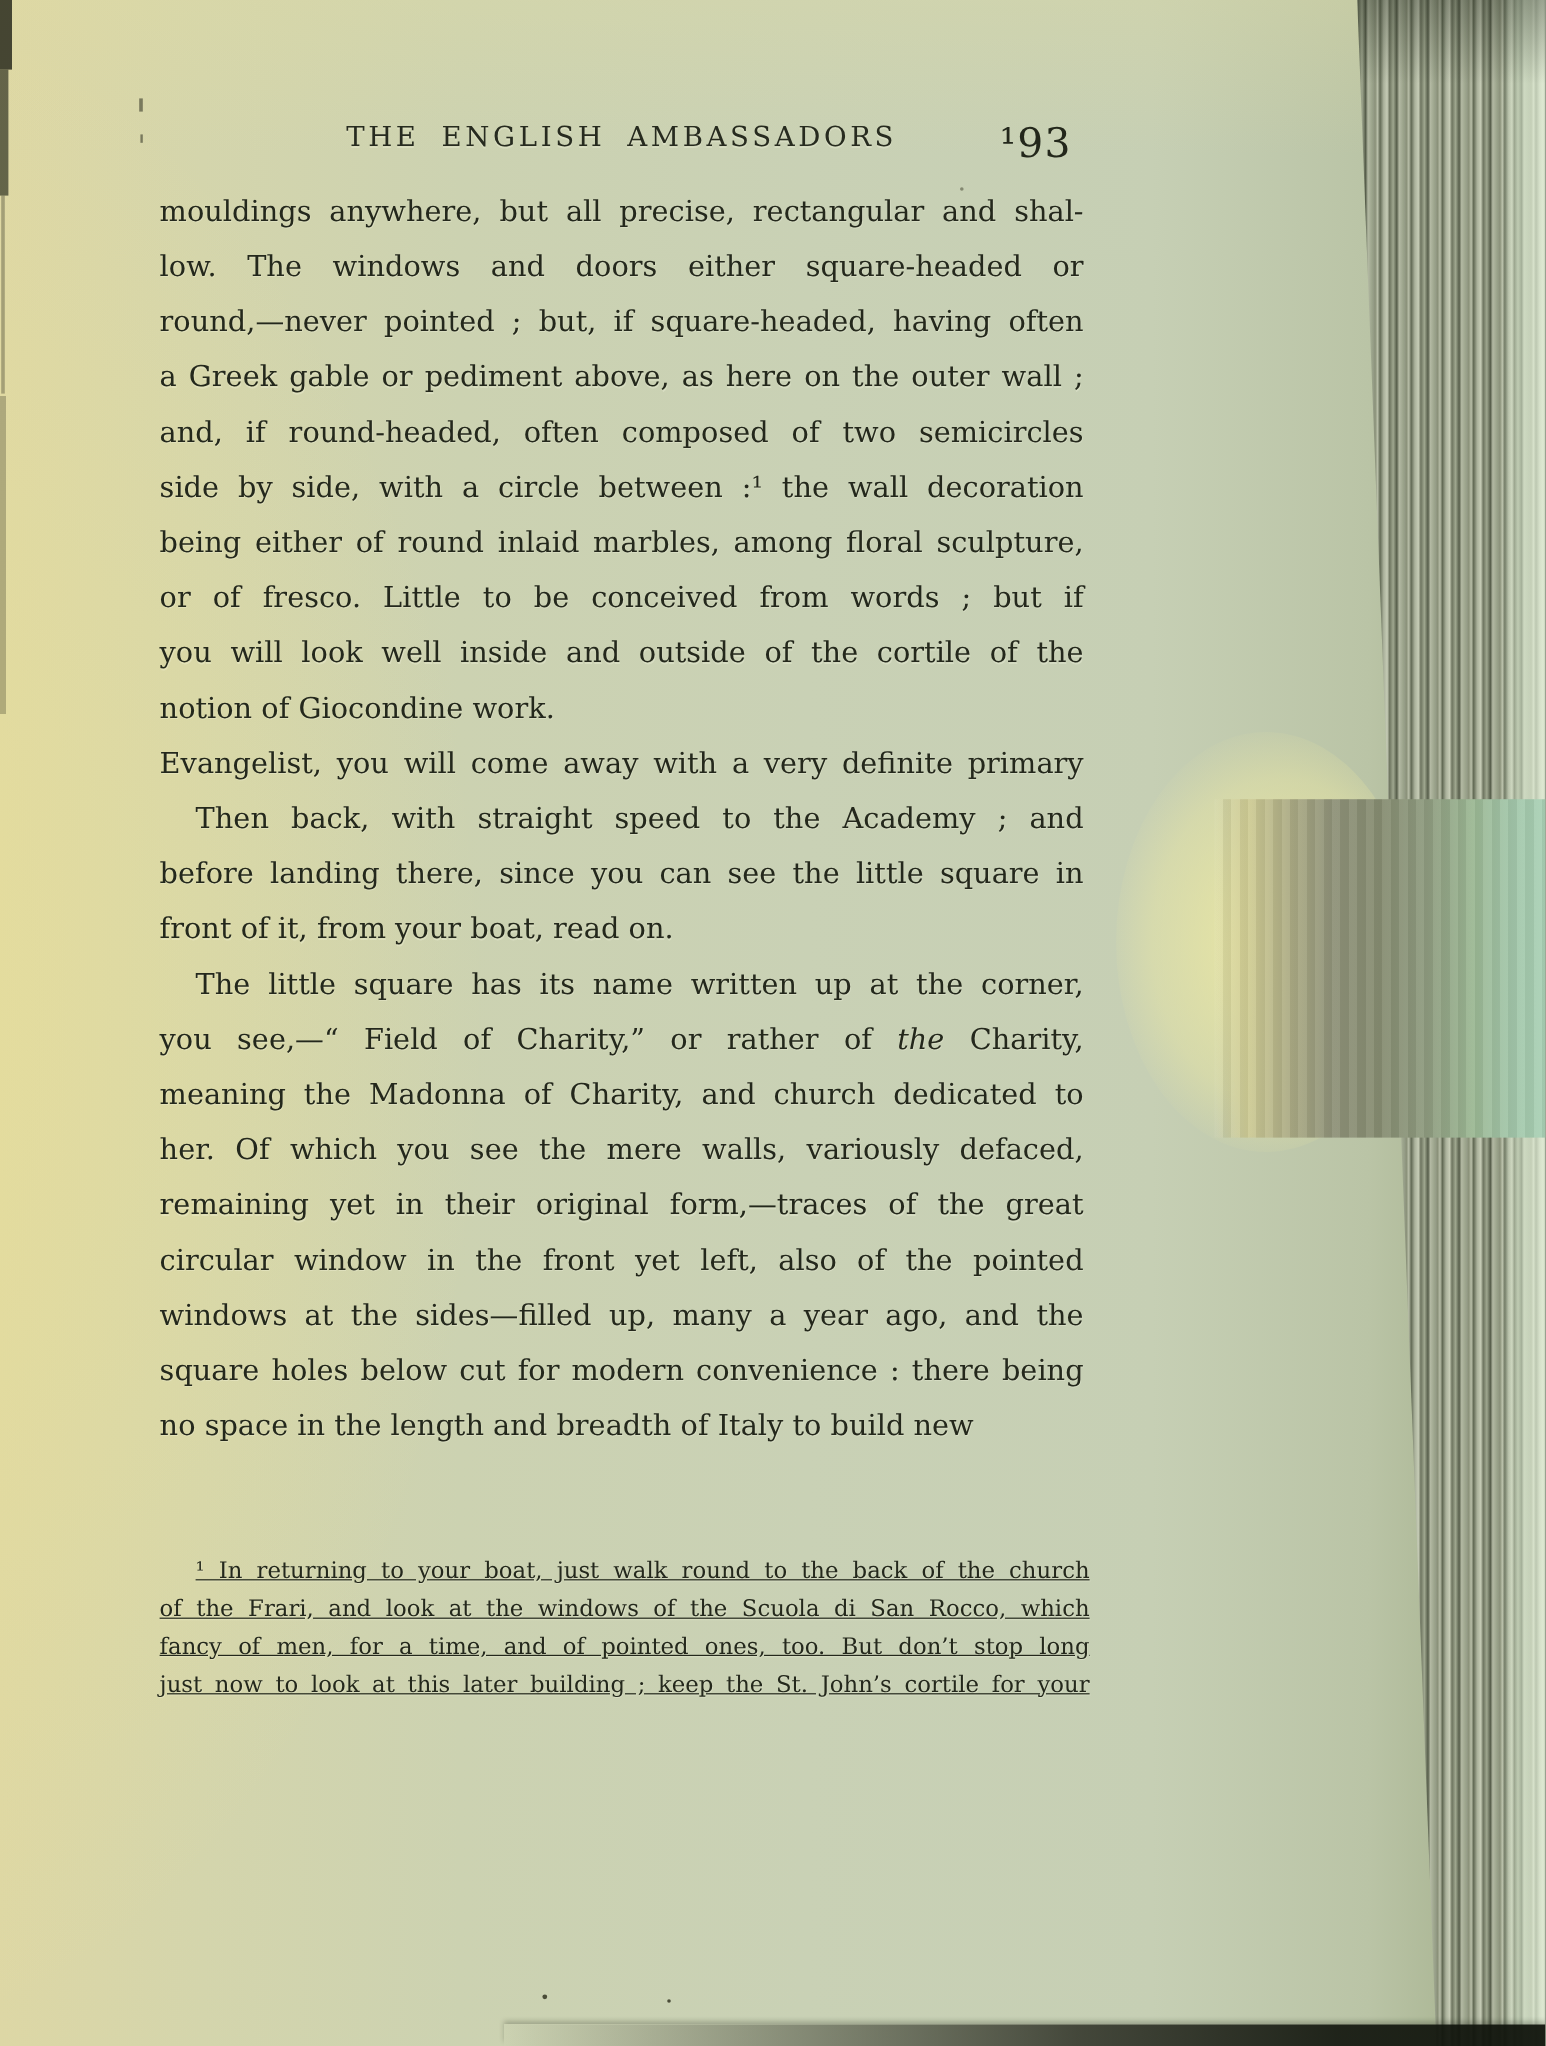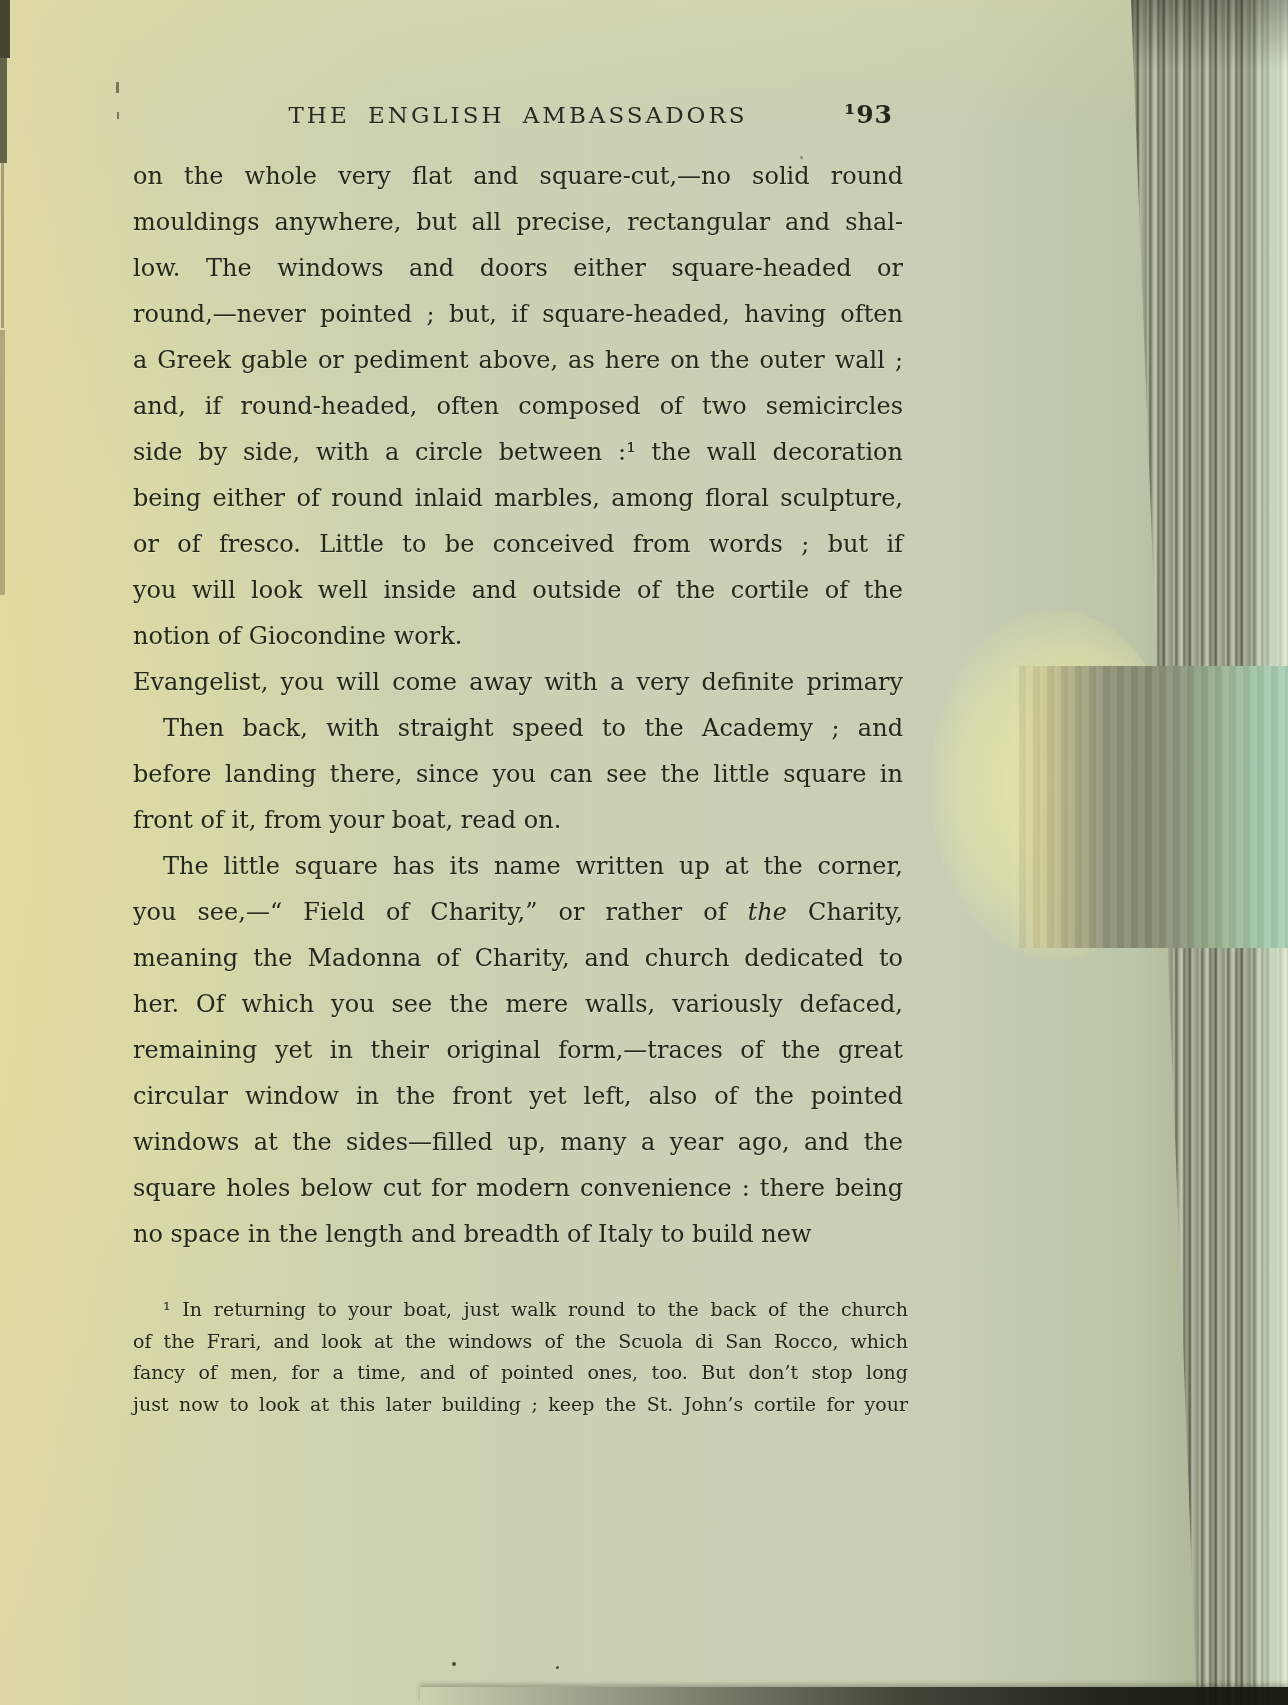--- a/index.html
+++ b/index.html
@@ -23,25 +23,25 @@
       linear-gradient(180deg, rgba(225,220,160,.30) 0, rgba(225,220,160,0) 130px),
       linear-gradient(90deg,#ddd7a5 0%,#d4d5ac 14%,#ccd2b1 32%,#c9d1b5 56%,#c6cfb4 80%,#bac4a6 95%,#aeb998 100%);
     filter:drop-shadow(3px 0 2px rgba(50,55,40,.65));
     color:#262a1e;
   }
   .header{position:absolute;top:102px;left:133px;width:770px;height:34px;}
   .title{
     display:block;text-align:center;font-size:23px;letter-spacing:3px;word-spacing:8px;
     color:#272b1f;text-shadow:0 1px 0 rgba(250,250,230,.3);
   }
-  .pagenum{position:absolute;right:10px;top:-2px;font-size:25px;letter-spacing:1px;color:#23271b;font-weight:bold;}
+  .pagenum{position:absolute;right:10px;top:-2px;font-size:34px;letter-spacing:1px;color:#23271b;}
   .body-text{position:absolute;top:153px;left:133px;width:770px;font-size:24px;}
   .body-text .line{height:46px;line-height:46px;}
   .footnote{position:absolute;top:1294px;left:133px;width:775px;font-size:19px;}
-  .footnote .line{height:31.5px;line-height:31.5px;}
+  .footnote .line{height:31.5px;line-height:31.5px;text-decoration:underline;}
   .line{
     text-align:justify;text-align-last:justify;white-space:normal;
     color:#24281c;text-shadow:0.5px 1px 0 rgba(250,250,235,.28);
   }
   .line.para-end{text-align-last:left;}
   .line.indent{text-indent:30px;}
   
   .glare{
     position:absolute;left:930px;top:610px;width:250px;height:350px;border-radius:50%;
     background:radial-gradient(ellipse at 55% 50%, rgba(240,235,162,.95), rgba(240,235,162,.4) 55%, rgba(240,235,162,0) 75%);
@@ -80,21 +80,20 @@
 <div class="scan">
 
   <div class="page">
 
     <div class="header">
       <span class="title">THE ENGLISH AMBASSADORS</span>
       <span class="pagenum">¹93</span>
     </div>
 
     <div class="body-text">
-        <div class="line">on the whole very flat and square-cut,—no solid round</div>
         <div class="line">mouldings anywhere, but all precise, rectangular and shal-</div>
         <div class="line">low. The windows and doors either square-headed or</div>
         <div class="line">round,—never pointed ; but, if square-headed, having often</div>
         <div class="line">a Greek gable or pediment above, as here on the outer wall ;</div>
         <div class="line">and, if round-headed, often composed of two semicircles</div>
         <div class="line">side by side, with a circle between :¹ the wall decoration</div>
         <div class="line">being either of round inlaid marbles, among floral sculpture,</div>
         <div class="line">or of fresco. Little to be conceived from words ; but if</div>
         <div class="line">you will look well inside and outside of the cortile of the</div>
         <div class="line para-end">notion of Giocondine work.</div>

